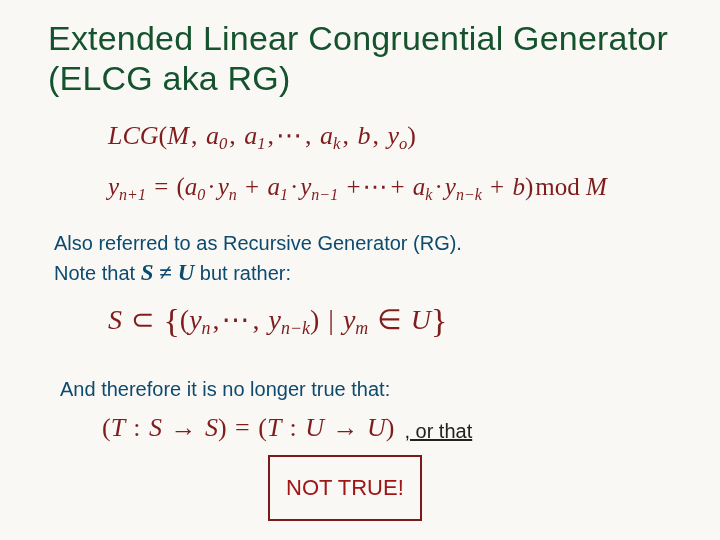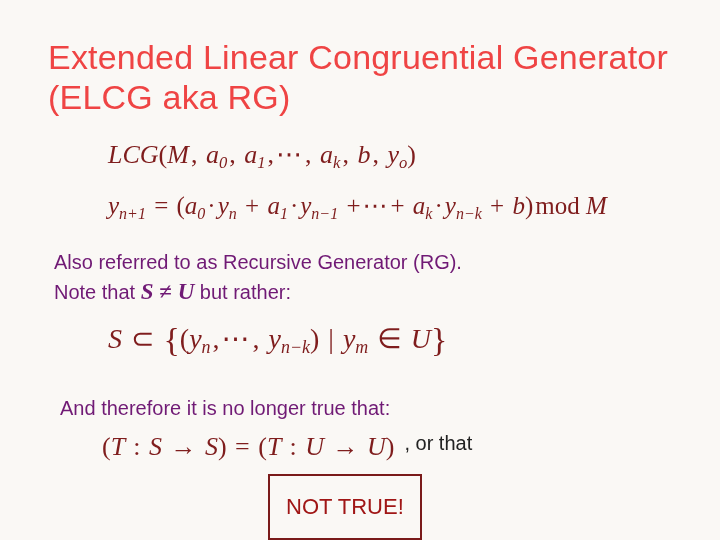--- a/index.html
+++ b/index.html
@@ -12,26 +12,25 @@
     position: relative;
   }
   .slide {
     width: 720px;
     height: 540px;
     padding: 18px 40px 10px 48px;
     position: relative;
   }
   .title {
     font-size: 34px;
-    color: #ef4444;
+    color: #14532d;
     line-height: 1.18;
     margin-bottom: 22px;
     font-weight: 400;
     letter-spacing: 0.2px;
-    margin-top: 19px;
   }
   .formula {
     font-family: "Times New Roman", Times, serif;
     font-style: italic;
     font-size: 26px;
     color: #7f1d1d;
     margin-left: 60px;
   }
   .formula.def {
     margin-bottom: 18px;
@@ -47,21 +46,21 @@
   }
   .formula .ellip {
     font-style: normal;
     letter-spacing: 1px;
   }
   .formula .paren { font-style: normal; }
   .formula .op { font-style: normal; padding: 0 2px; }
   .formula .mod { font-style: normal; padding-left: 2px; }
   .body-text {
     font-size: 20px;
-    color: #701a75;
+    color: #0c4a6e;
     line-height: 1.35;
     margin-bottom: 14px;
   }
   .body-text.rg {
     margin-left: 6px;
     margin-right: 10px;
   }
   .inline-f {
     font-family: "Times New Roman", Times, serif;
     font-style: italic;
@@ -75,27 +74,27 @@
     white-space: nowrap;
   }
   .formula.set .big { font-size: 34px; font-style: normal; vertical-align: -3px; }
   .body-text.andth {
     margin-left: 12px;
     margin-bottom: 10px;
     font-size: 20px;
   }
   .row-orthat {
     display: flex;
-    align-items: flex-start;
+    align-items: flex-end;
     margin-left: 54px;
     margin-bottom: 8px;
     gap: 4px;
   }
   .row-orthat .formula { margin-left: 0; font-size: 26px; }
-  .row-orthat .txt { font-size: 20px; color: #222; margin: 0 10px 0 6px; }
+  .row-orthat .txt { font-size: 20px; color: #222; margin: 0 10px 0 6px; text-decoration: underline; }
   .row-orthat .formula.ple { font-size: 24px; }
   .not-true-box {
     border: 2px solid #7a1a1a;
     color: #a01616;
     font-size: 22px;
     padding: 18px 16px;
     display: inline-block;
     margin-left: 220px;
     margin-top: 4px;
     font-weight: 400;

